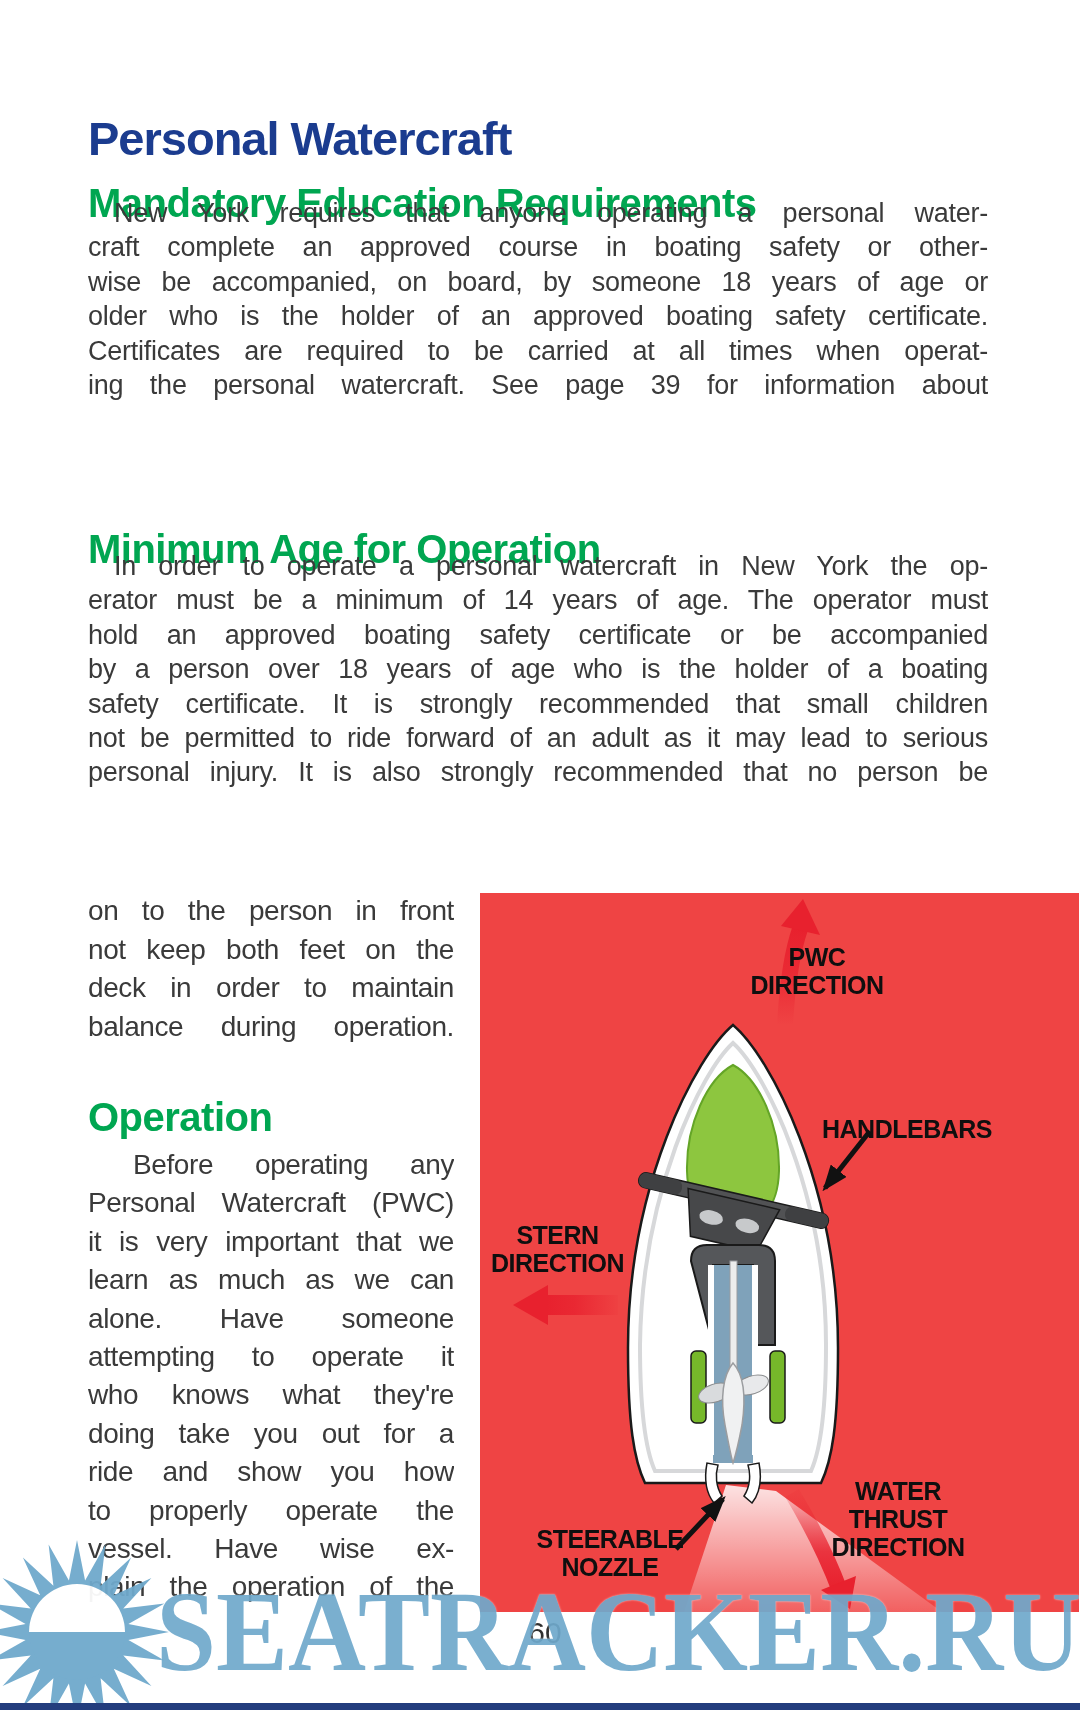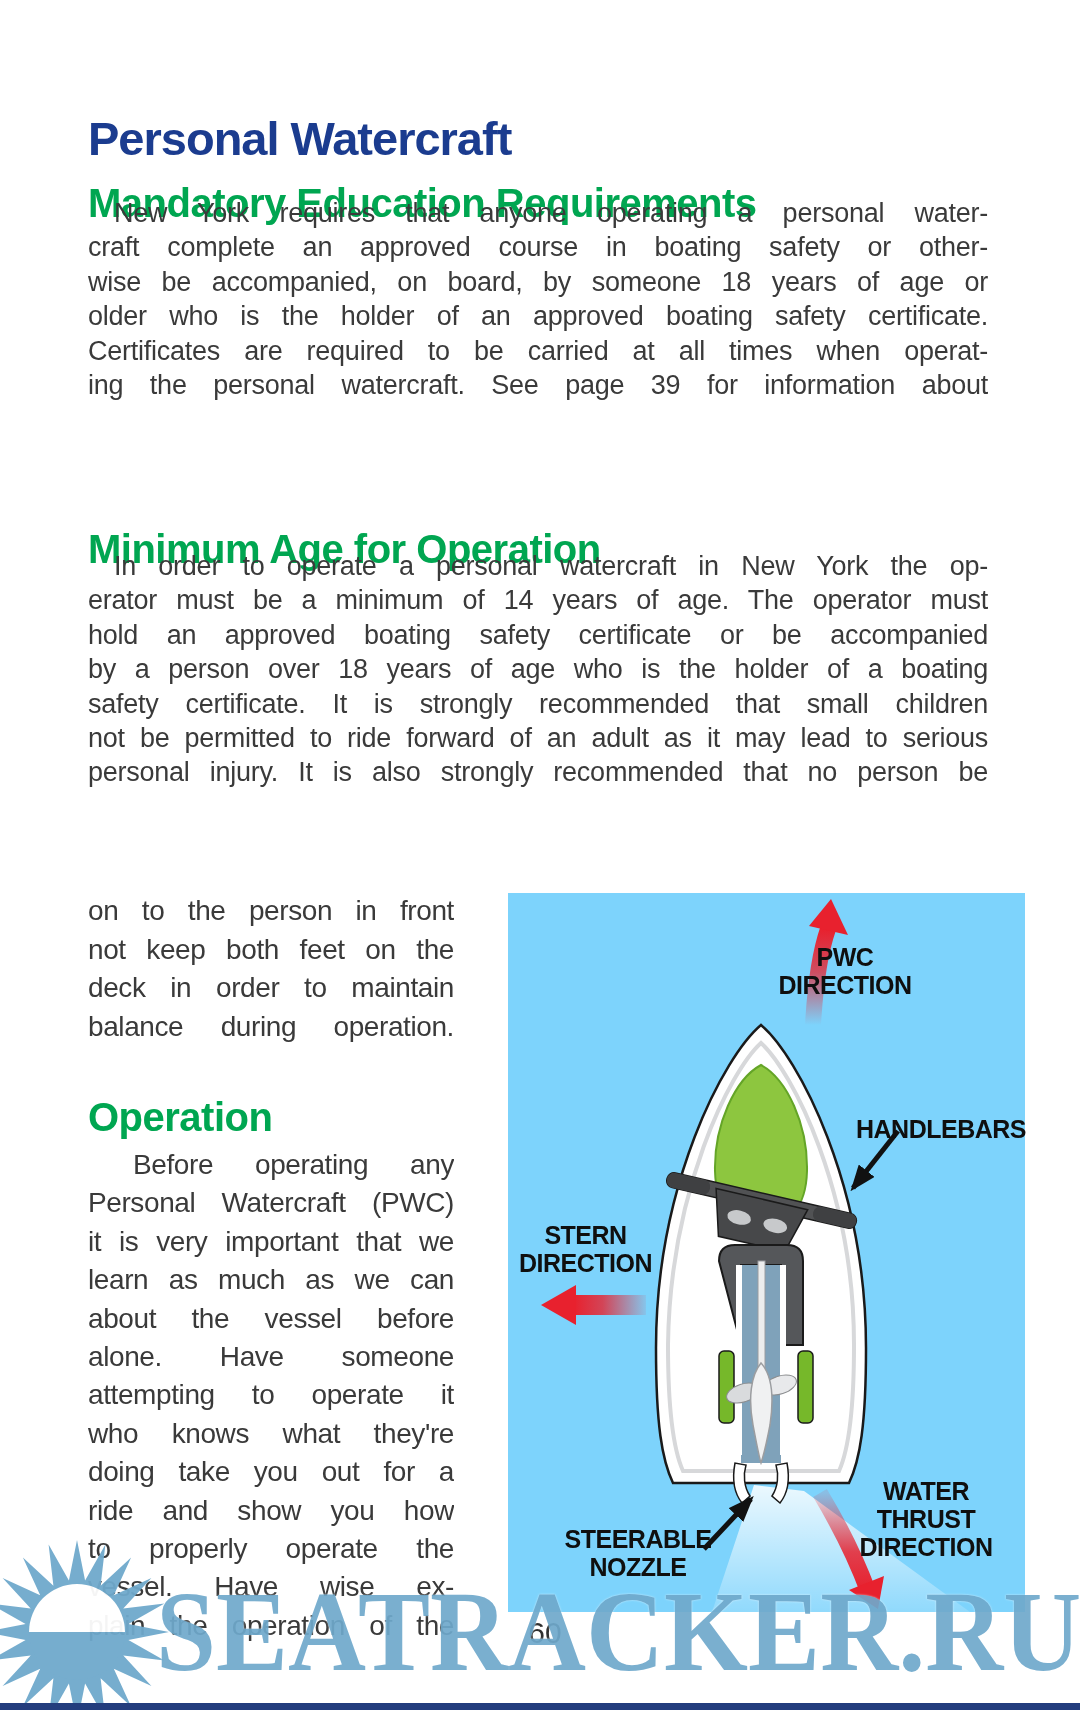--- a/index.html
+++ b/index.html
@@ -23,22 +23,22 @@
     white-space:nowrap;overflow:hidden;letter-spacing:-0.25px;
   }
   .para .tline.lastleft{text-align-last:left;}
   #p1,#p2{font-size:27px;line-height:34.4px;}
   .narrow{width:366px !important;}
   #p2b{font-size:28px;line-height:38.7px;}
   #p3{font-size:28px;line-height:38.4px;}
   .narrow .tline{letter-spacing:-0.4px;}
   
   .diagram{
-    position:absolute;left:508px;top:893px;width:517px;height:719px;
-    background:#7dd3fc;
+    position:absolute;left:480px;top:893px;width:599px;height:719px;
+    background:#ef4444;
   }
   .diagram svg{position:absolute;left:0;top:0;}
   .dlabel{
     position:absolute;font-weight:700;font-size:25px;line-height:1.12;
     color:#0f0f0f;text-align:center;white-space:pre-line;letter-spacing:-0.5px;
   }
   
   .page-num{
     position:absolute;left:521px;top:1616px;width:48px;text-align:center;
     font-size:30px;color:#2f2f2f;z-index:2;
@@ -92,21 +92,20 @@
       <div class="tline">deck in order to maintain</div>
       <div class="tline">balance during operation.</div>
     </div>
 
   <h2 class="h-green" style="top:1062px">Operation</h2>
   <div class="para narrow" id="p3" style="top:1114px">
       <div class="tline" style="text-indent: 45px; margin-top: 32px;">Before operating any</div>
       <div class="tline">Personal Watercraft (PWC)</div>
       <div class="tline">it is very important that we</div>
       <div class="tline">learn as much as we can</div>
-      <div class="tline">about the vessel before</div>
       <div class="tline">alone.  Have someone</div>
       <div class="tline">attempting to operate it</div>
       <div class="tline">who knows what they're</div>
       <div class="tline">doing take you out for a</div>
       <div class="tline">ride and show you how</div>
       <div class="tline">to properly operate the</div>
       <div class="tline">vessel.  Have wise ex-</div>
       <div class="tline">plain the operation of the</div>
     </div>
 
@@ -182,21 +181,21 @@
         <path d="M312,600 C330,630 347,663 360,698" stroke="url(#redDown)" stroke-width="16" fill="none"></path>
         <polygon points="370,716 341,697 376,683" fill="#e8212e"></polygon>
       </g>
 
       <path d="M390,238 L345,295" stroke="#111" stroke-width="5" marker-end="url(#blackhead)"></path>
       <path d="M196,656 L243,606" stroke="#111" stroke-width="5" marker-end="url(#blackhead)"></path>
     </svg>
 
     <div class="dlabel" style="left:262px;top:50px;width:150px;">PWC
 DIRECTION</div>
-    <div class="dlabel" style="left:342px;top:222px;width:176px;text-align:right;">HANDLEBARS</div>
+    <div class="dlabel" style="left:342px;top:222px;width:176px;text-align:left;">HANDLEBARS</div>
     <div class="dlabel" style="left:5px;top:328px;width:145px;">STERN
 DIRECTION</div>
     <div class="dlabel" style="left:55px;top:632px;width:150px;">STEERABLE
 NOZZLE</div>
     <div class="dlabel" style="left:338px;top:584px;width:160px;">WATER
 THRUST
 DIRECTION</div>
   </div>
 
   <div class="page-num">60</div>

